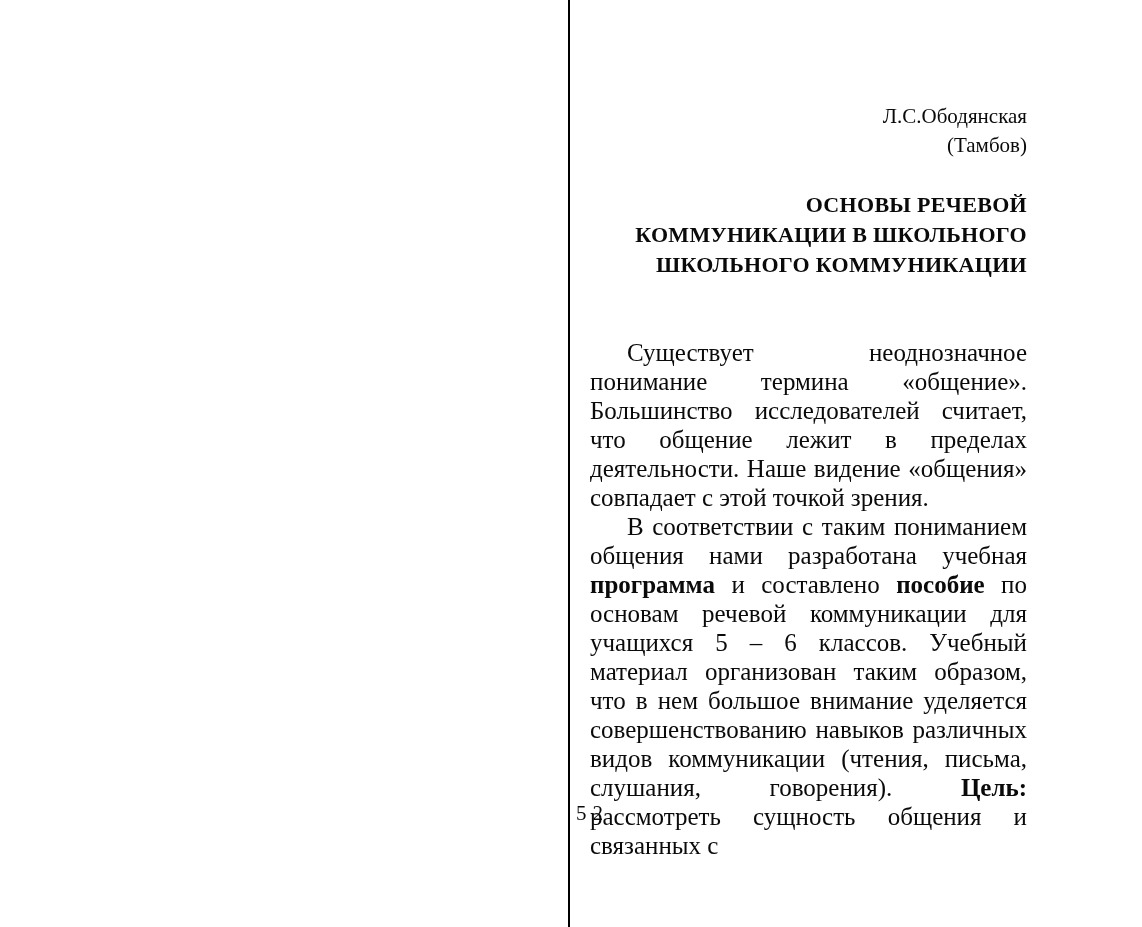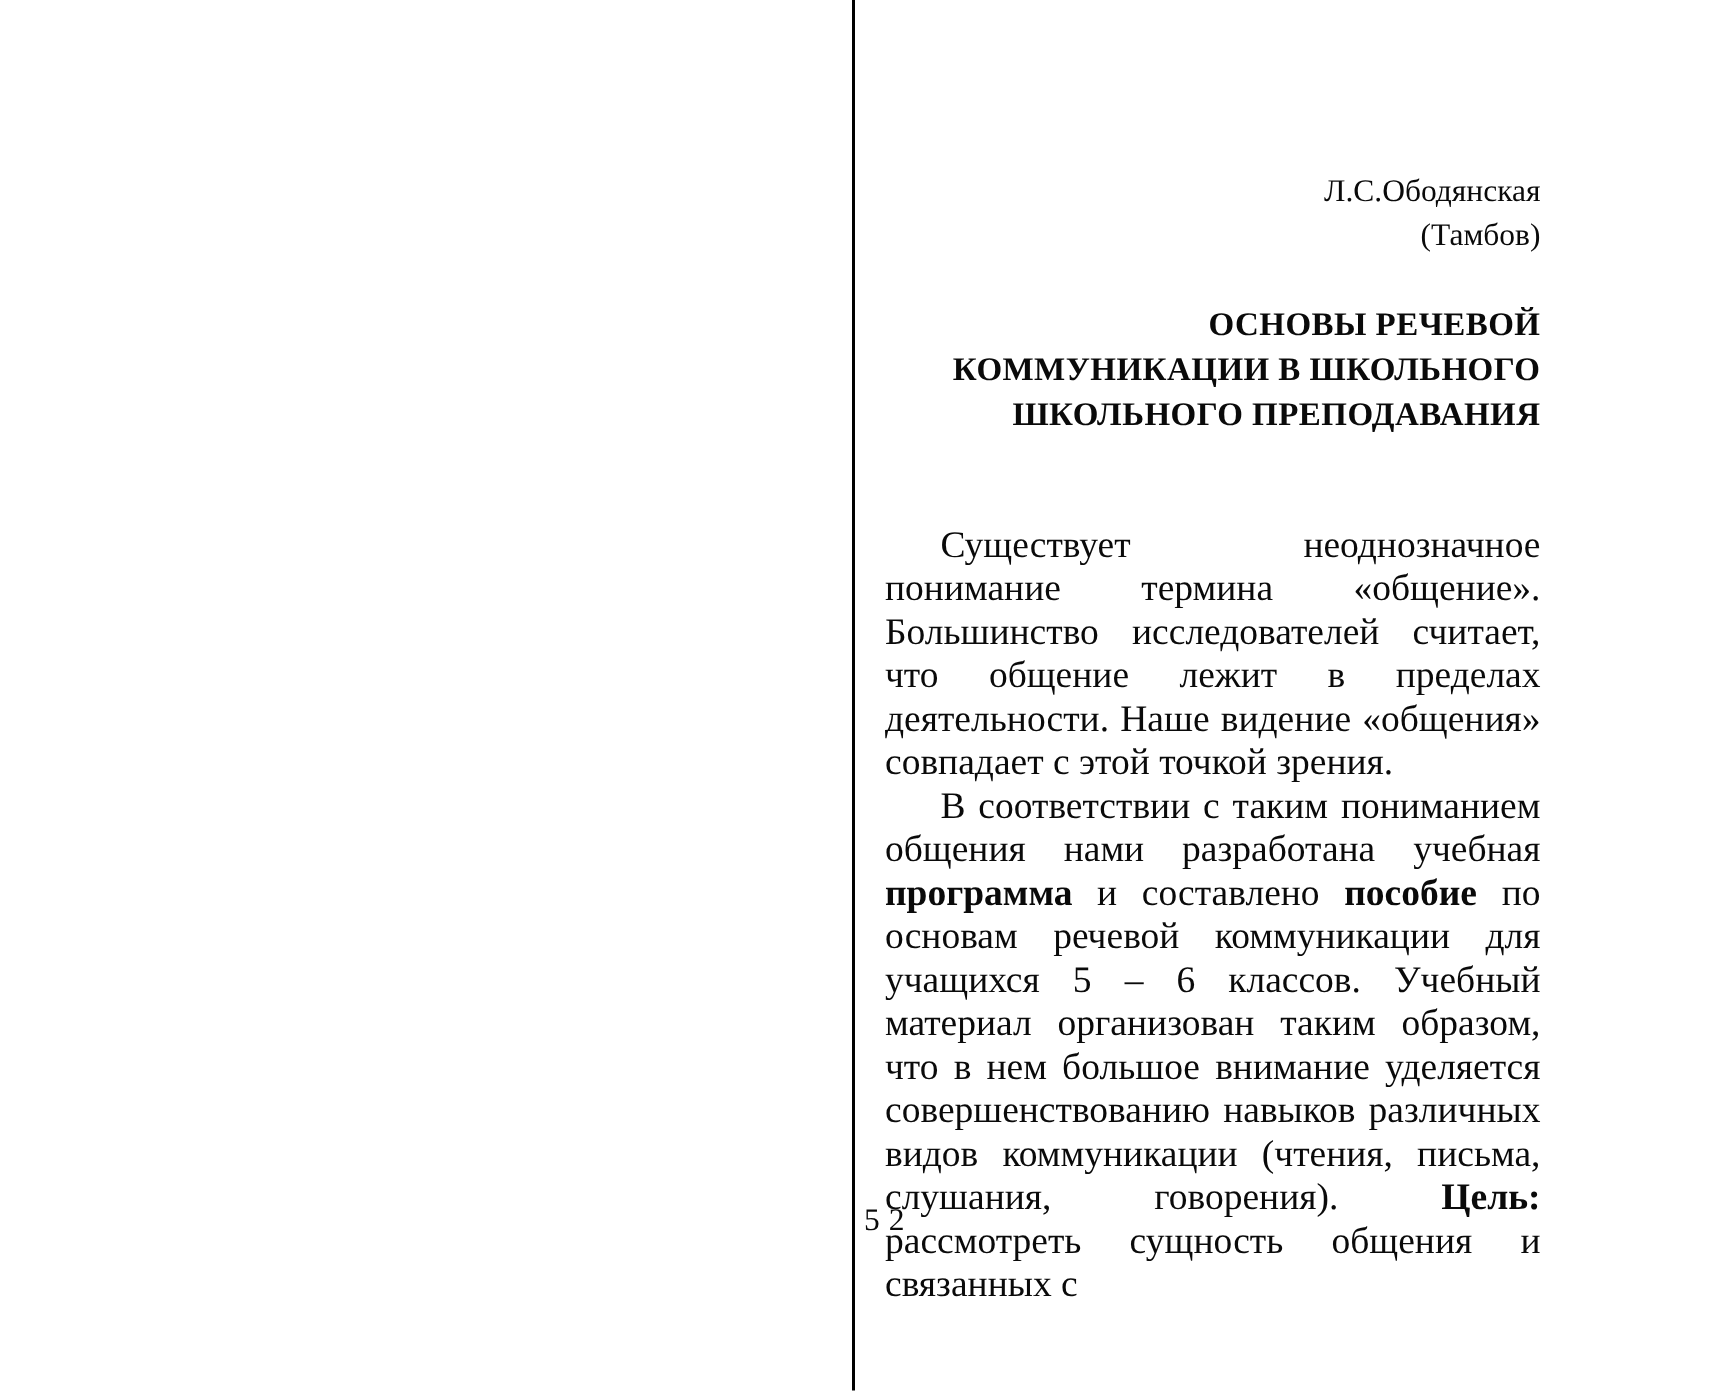--- a/index.html
+++ b/index.html
@@ -22,21 +22,21 @@
     left: 568px;
     top: 0;
     width: 2px;
     height: 927px;
     background: #000000;
   }
 
   .page-content {
     position: absolute;
     left: 590px;
-    top: 113px;
+    top: 102px;
     width: 437px;
   }
 
   .author-block {
     text-align: right;
     font-size: 21px;
     line-height: 29px;
   }
 
   .article-title {
@@ -80,21 +80,21 @@
 <div class="page-content">
 
   <div class="author-block">
     <div>Л.С.Ободянская</div>
     <div>(Тамбов)</div>
   </div>
 
   <div class="article-title">
     <div>ОСНОВЫ РЕЧЕВОЙ</div>
     <div>КОММУНИКАЦИИ В ШКОЛЬНОГО</div>
-    <div>ШКОЛЬНОГО ПРЕПОДАВАНИЯ</div>
+    <div>ШКОЛЬНОГО КОММУНИКАЦИИ</div>
   </div>
 
   <div class="body-text">
     <p>Существует неоднозначное понимание термина «общение». Большинство исследователей считает, что общение лежит в пределах деятельности. Наше видение «общения» совпадает с этой точкой зрения.</p>
     <p><span>В соответствии с таким пониманием общения нами разработана учебная </span><span class="bold">программа</span><span> и составлено </span><span class="bold">пособие</span><span> по основам речевой коммуникации для учащихся 5 – 6 классов. Учебный материал организован таким образом, что в нем большое внимание уделяется совершенствованию навыков различных видов коммуникации (чтения, письма, слушания, говорения). </span><span class="bold">Цель:</span><span> рассмотреть сущность общения и связанных с</span></p>
   </div>
 
 </div>
 
 <div class="page-number">52</div>

